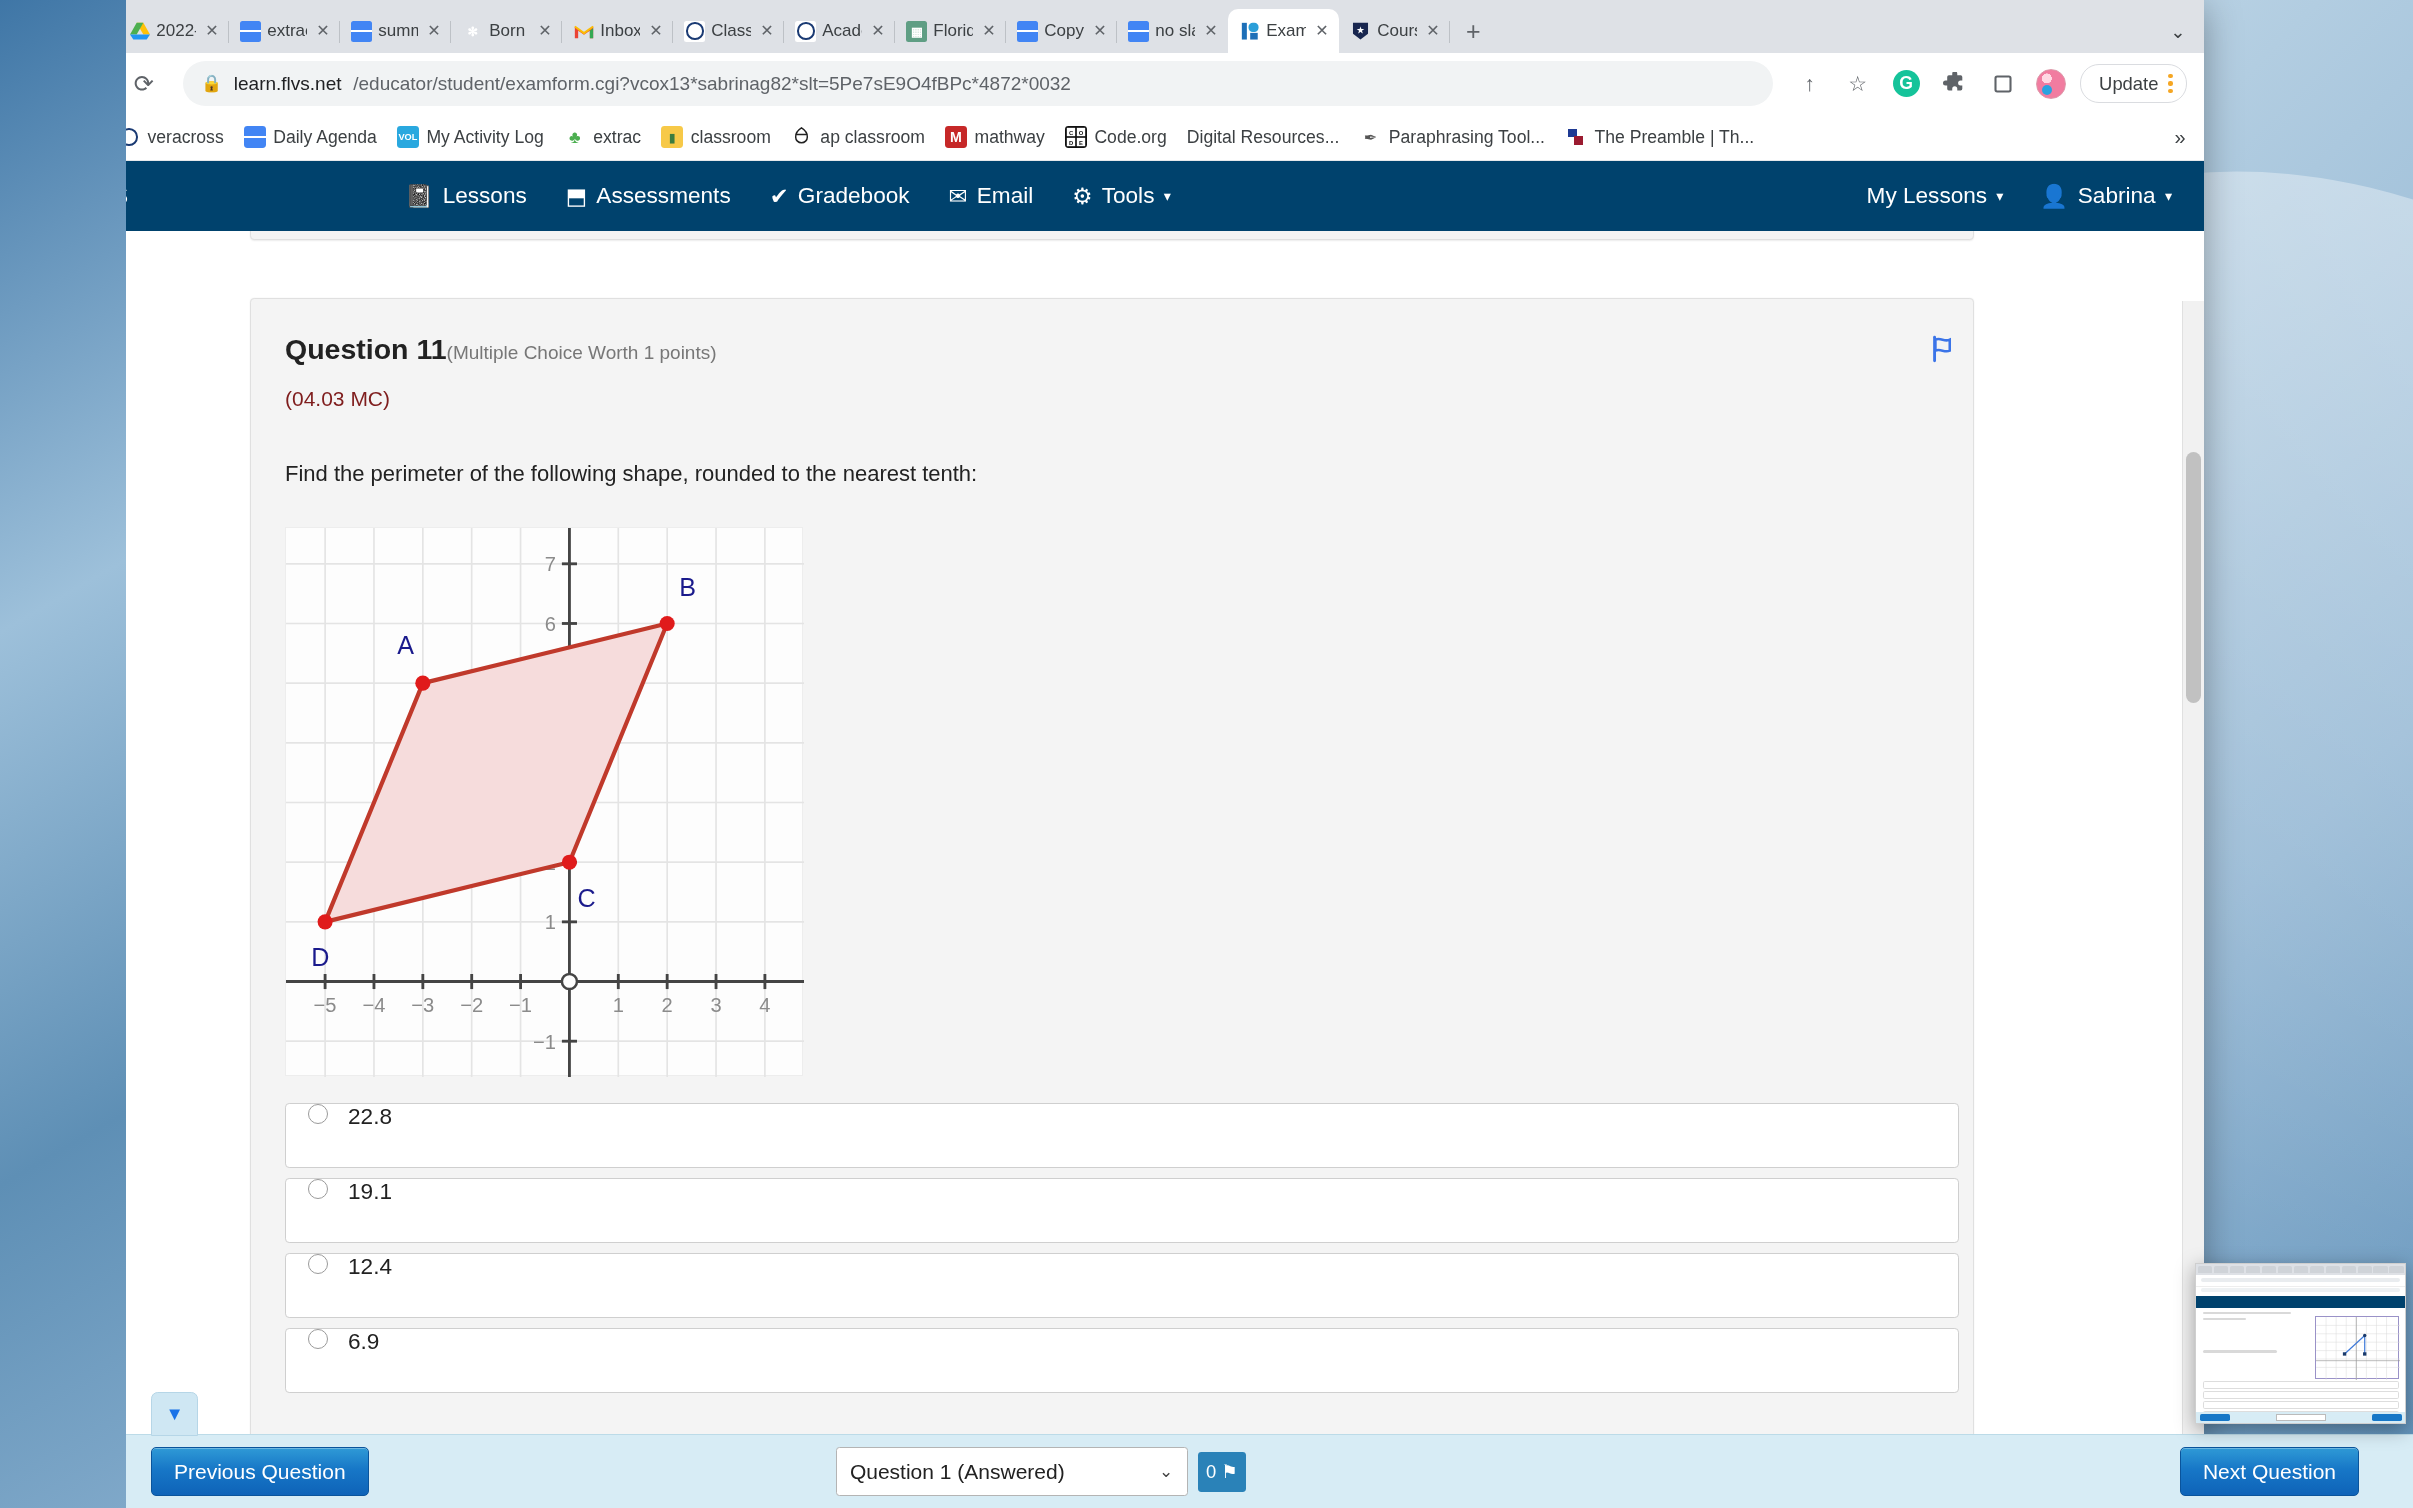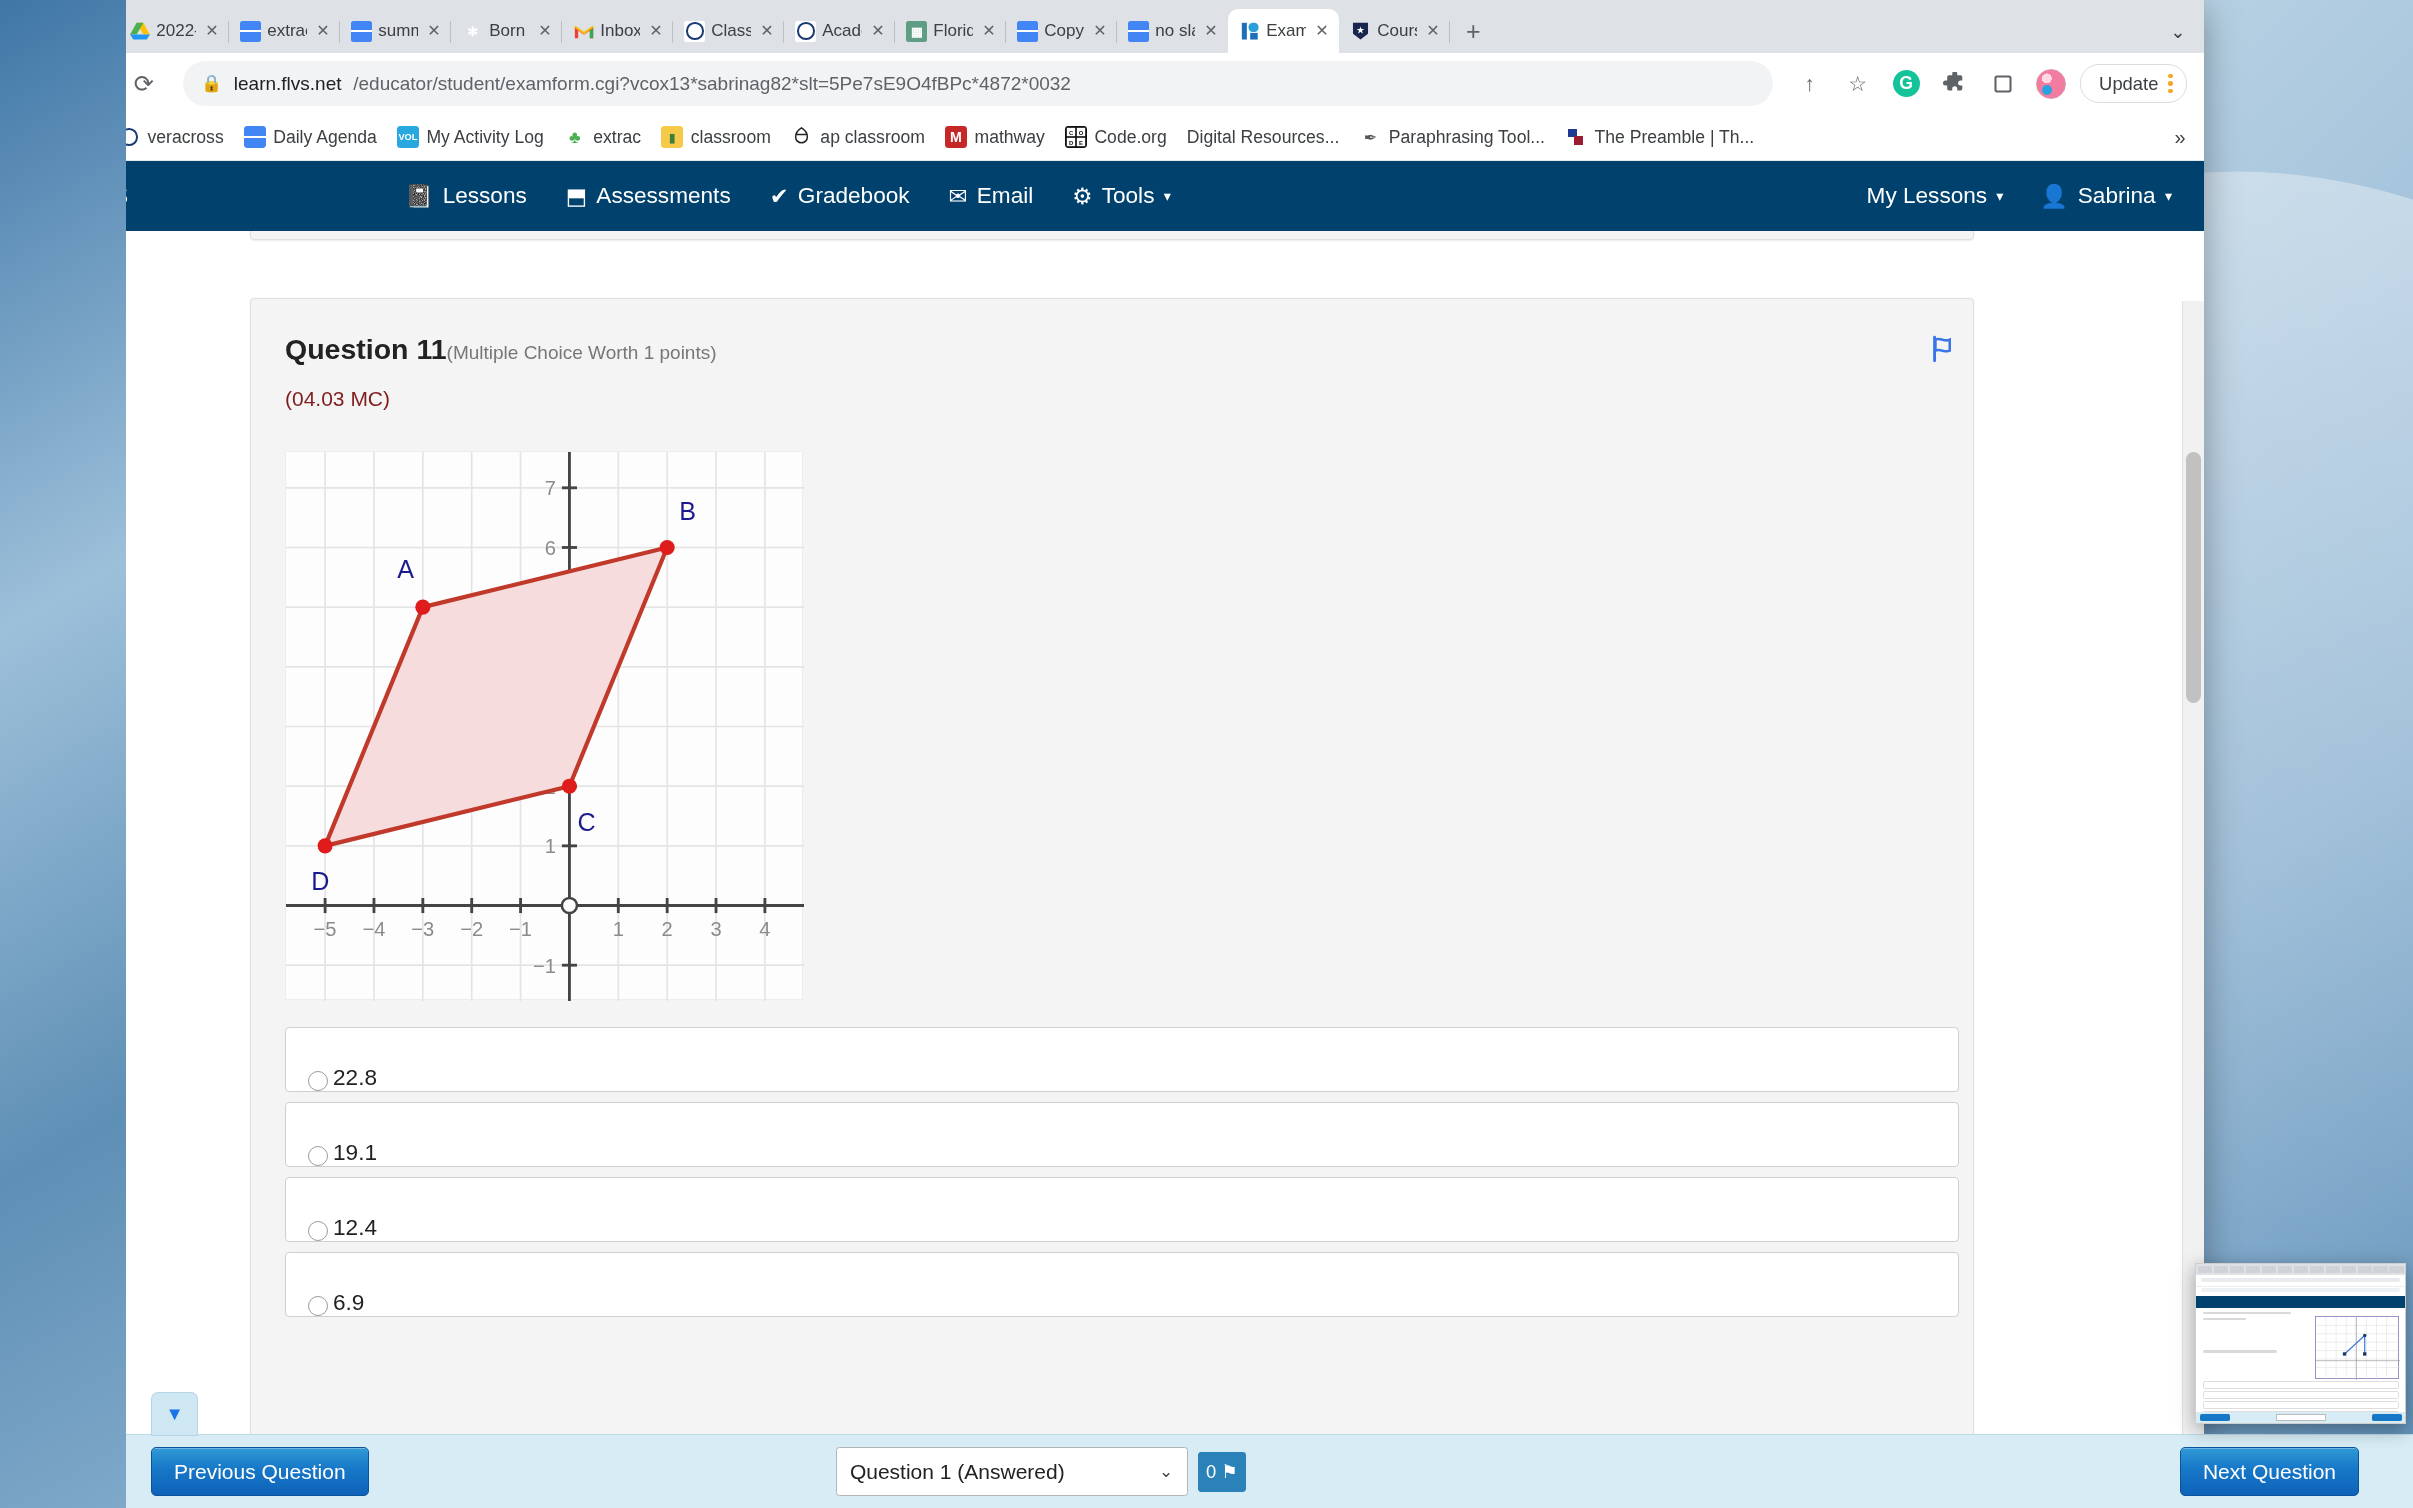--- a/index.html
+++ b/index.html
@@ -168,21 +168,21 @@
   .graphbox{
     margin-top:40px; width:518px; height:549px; background:#fdfdfd;
     border:0.8px solid #ededed; position:relative;
   }
   .graphbox svg{ display:block; }
 
   
   .choices{ margin-top:27px; }
   .choice{
     background:#fff; border:0.8px solid #cfcfcf; border-radius:4.2px;
-    height:65px; display:flex; align-items:flex-end; gap:5px;
+    height:65px; display:flex; align-items:flex-start; gap:20px;
     padding:0 22px; margin-bottom:10px; font-size:22.6px; color:#222;
   }
   .radio{ width:20px;height:20px;border:1.7px solid #9a9a9a;border-radius:50%;
           background:#fff; flex:none; }
 
   
   .bottombar{
     position:absolute; left:126px; right:0; bottom:0; height:74px;
     background:#d7ecf5; display:flex; align-items:center; padding:0 0 0 25px;
     border-top:0.8px solid #bcdbe8; z-index:30;
@@ -553,20 +553,21 @@
             <span>Question 11</span><span class="qmeta">(Multiple Choice Worth 1 points)</span>
           </div>
           <div class="flag-icon">
             <svg width="32" height="32" viewBox="0 0 38 38">
                 <path d="M9 5v28" stroke="#3b74e8" stroke-width="3.4" stroke-linecap="round" fill="none"></path>
                 <path d="M10 8c6-3 11 3 17 0v13c-6 3-11-3-17 0z" fill="none" stroke="#3b74e8" stroke-width="3"></path>
               </svg>
           </div>
         </div>
         <div class="qcode">(04.03 MC)</div>
+        <div class="qprompt">Find the perimeter of the following shape, rounded to the nearest tenth:</div>
 
         <div class="graphbox">
           <svg id="graph-svg" width="518" height="549" viewBox="0 0 618 655">
               <g stroke="#e4e4e4" stroke-width="2">
                 <line x1="46.641509433962256" y1="0" x2="46.641509433962256" y2="655"></line>
                 <line x1="104.94339622641509" y1="0" x2="104.94339622641509" y2="655"></line>
                 <line x1="163.24528301886792" y1="0" x2="163.24528301886792" y2="655"></line>
                 <line x1="221.54716981132074" y1="0" x2="221.54716981132074" y2="655"></line>
                 <line x1="279.8490566037736" y1="0" x2="279.8490566037736" y2="655"></line>
                 <line x1="338.1509433962264" y1="0" x2="338.1509433962264" y2="655"></line>

